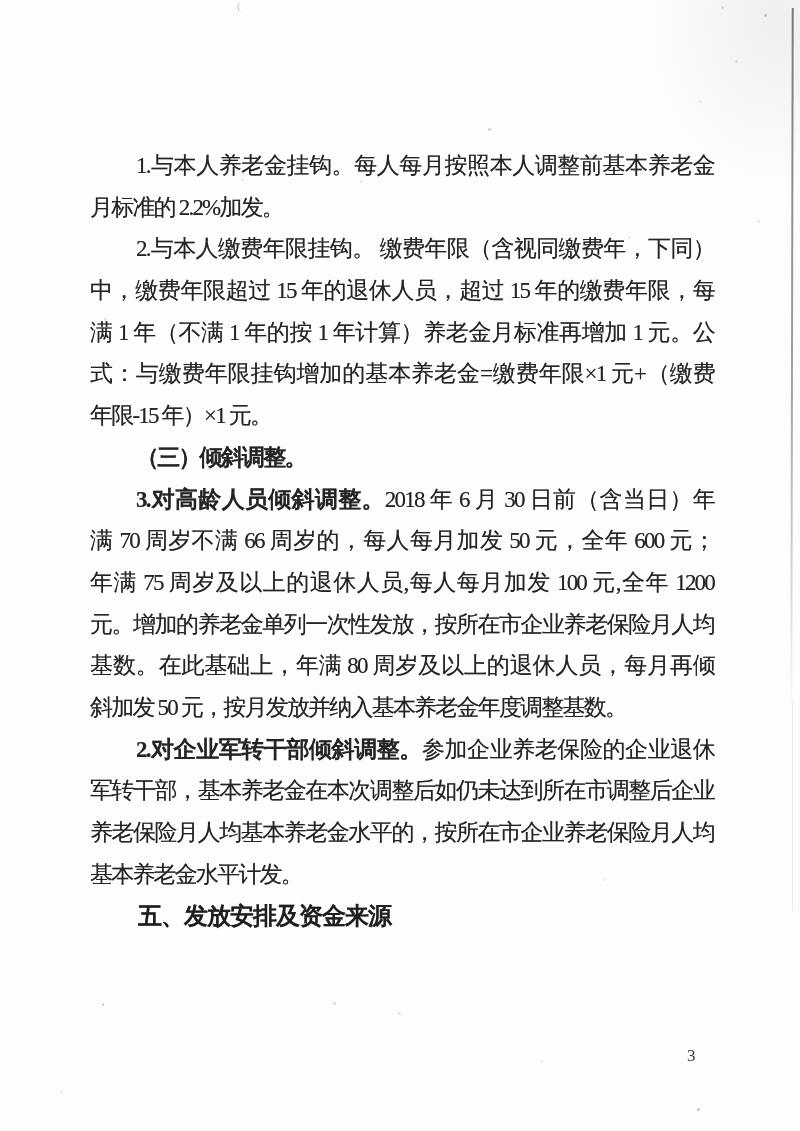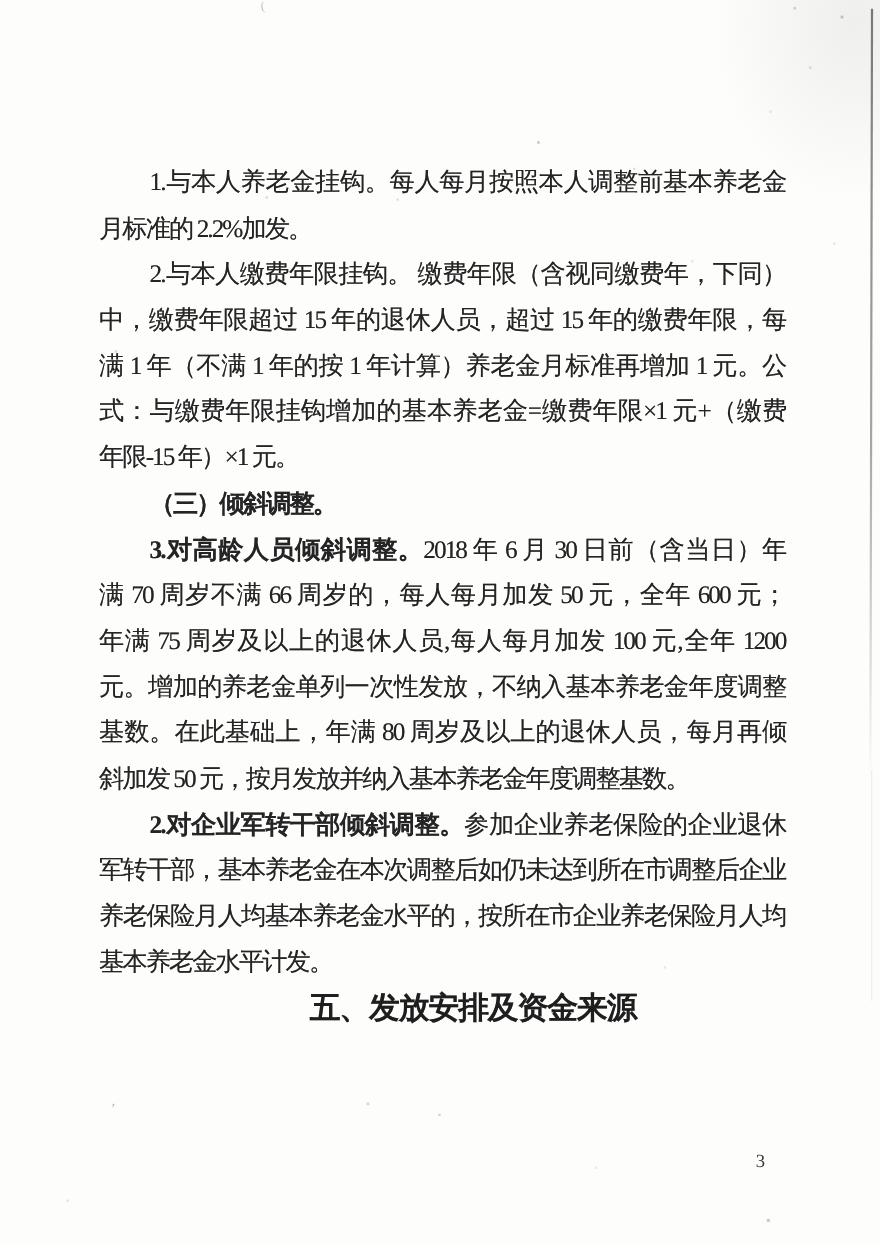--- a/index.html
+++ b/index.html
@@ -34,24 +34,23 @@
     text-align: justify;
     text-align-last: justify;
     text-justify: inter-character;
   }
   .line.indent { text-indent: 2em; }
   .lead-bold { font-weight: 700; }
   .line.sub-heading { font-weight: 700; }
   .line.section-heading {
     font-family: "Liberation Sans", sans-serif;
     font-weight: 700;
-    font-size: 28px;
+    font-size: 24px;
     letter-spacing: -1px;
     color: #1e1e1e;
-    text-align: center;
   }
   
   .page-number {
     position: absolute;
     left: 687px;
     top: 1046px;
     font-size: 17px;
     line-height: 20px;
     color: #3a3a3a;
     font-family: "Liberation Serif", serif;
@@ -145,21 +144,21 @@
       <div class="line body">月标准的 2.2%加发。</div>
       <div class="line body indent just">2.与本人缴费年限挂钩。 缴费年限（含视同缴费年，下同）</div>
       <div class="line body just">中，缴费年限超过 15 年的退休人员，超过 15 年的缴费年限，每</div>
       <div class="line body just">满 1 年（不满 1 年的按 1 年计算）养老金月标准再增加 1 元。公</div>
       <div class="line body just">式：与缴费年限挂钩增加的基本养老金=缴费年限×1 元+（缴费</div>
       <div class="line body">年限-15 年）×1 元。</div>
       <div class="line sub-heading indent">（三）倾斜调整。</div>
       <div class="line body indent just"><span class="lead-bold">3.对高龄人员倾斜调整。</span>2018 年 6 月 30 日前（含当日）年</div>
       <div class="line body just">满 70 周岁不满 66 周岁的，每人每月加发 50 元，全年 600 元；</div>
       <div class="line body just">年满 75 周岁及以上的退休人员,每人每月加发 100 元,全年 1200</div>
-      <div class="line body just">元。增加的养老金单列一次性发放，不纳入基本养老金年度调整</div>
+      <div class="line body just">元。增加的养老金单列一次性发放，按所在市企业养老保险月人均</div>
       <div class="line body just">基数。在此基础上，年满 80 周岁及以上的退休人员，每月再倾</div>
       <div class="line body">斜加发 50 元，按月发放并纳入基本养老金年度调整基数。</div>
       <div class="line body indent just"><span class="lead-bold">2.对企业军转干部倾斜调整。</span>参加企业养老保险的企业退休</div>
       <div class="line body just">军转干部，基本养老金在本次调整后如仍未达到所在市调整后企业</div>
       <div class="line body just">养老保险月人均基本养老金水平的，按所在市企业养老保险月人均</div>
       <div class="line body">基本养老金水平计发。</div>
       <div class="line section-heading indent">五、发放安排及资金来源</div>
     </div>
 
   <div class="page-number">3</div>

